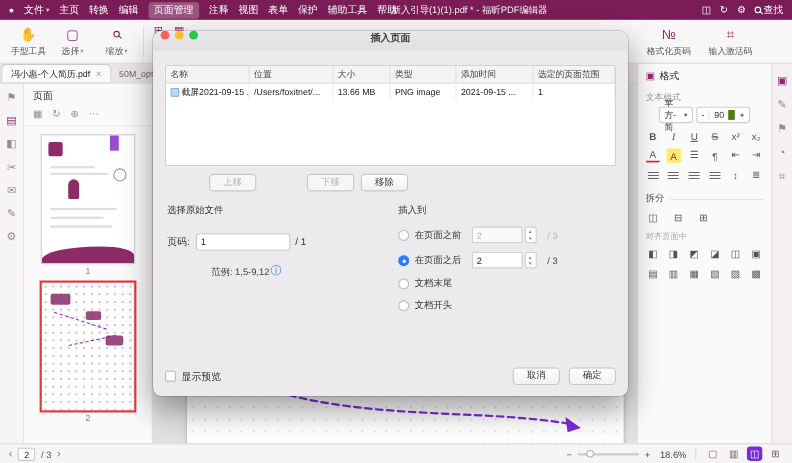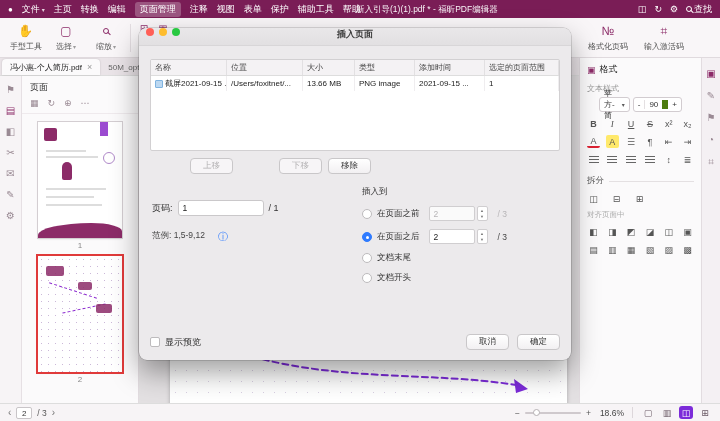--- a/index.html
+++ b/index.html
@@ -166,21 +166,21 @@
   .dlg-btnrow { display: flex; gap: 6px; margin-top: 7px; }
   .mbtn { height: 16px; padding: 0 12px; display: inline-flex; align-items: center; border-radius: 4px;
           border: 1px solid #c9c7c9; background: linear-gradient(#fff, #f2f0f2); font-size: 8.5px; color: #333; }
   .mbtn.disabled { color: #b3b1b3; background: #f7f5f7; margin-left: 40px; }
   .dlg-sections { display: flex; margin-top: 12px; }
   .sec-left { width: 196px; padding-left: 2px; }
   .sec-right { flex: 1; padding-left: 16px; }
   .sec-title { font-size: 8.5px; color: #333; }
   .page-row { display: flex; align-items: center; gap: 5px; margin-top: 14px; }
   .pg-input { width: 86px; height: 16px; border: 1px solid #cac8ca; border-radius: 3px; background: #fff; font-size: 8.5px; padding: 0 4px; font-family: inherit; color: #222; }
-  .example-row { margin-top: 14px; display: flex; align-items: flex-end; gap: 13px; color: #444; font-size: 8.5px; }
+  .example-row { margin-top: 14px; display: flex; align-items: flex-start; gap: 1px; color: #444; font-size: 8.5px; margin-left: 40px; }
   .info { color: #2f7bff; font-size: 10px; line-height: 1; }
   .radio-row { display: flex; align-items: center; gap: 5px; margin-top: 8px; font-size: 8.5px; color: #333; }
   .radio { width: 10px; height: 10px; border-radius: 50%; border: 1px solid #bdbbbd; background: #fff; flex: none; position: relative; }
   .radio.sel { background: #2f7bff; border-color: #2f7bff; }
   .radio.sel::after { content: ""; position: absolute; left: 3px; top: 3px; width: 3px; height: 3px; background: #fff; border-radius: 50%; }
   .spin { display: flex; align-items: center; margin-left: 4px; }
   .spin .val { width: 46px; height: 15px; border: 1px solid #d0ced0; background: #fff; font-size: 8.5px; display: flex; align-items: center; padding-left: 4px; color: #222; border-radius: 2px; }
   .spin.disabled .val { color: #b7b5b7; background: #fafafa; }
   .stepper { width: 11px; height: 15px; margin-left: 2px; border: 1px solid #d0ced0; border-radius: 2px; background: #fff; display: flex; flex-direction: column; }
   .stepper span { flex: 1; display: flex; align-items: center; justify-content: center; font-size: 4px; color: #777; }
@@ -464,20 +464,21 @@
         <div class="cell">1</div>
       </div>
     </div>
     <div class="dlg-btnrow">
       <span class="mbtn disabled">上移</span>
       <span class="mbtn disabled">下移</span>
       <span class="mbtn">移除</span>
     </div>
     <div class="dlg-sections">
       <div class="sec-left">
+        <div class="sec-title">选择原始文件</div>
         <div class="page-row">
           <span>页码:</span>
           <input class="pg-input" value="1" style="">
           <span>/ 1</span>
         </div>
         <div class="example-row">
           <span>范例: 1,5-9,12</span>
           <span class="info">ⓘ</span>
         </div>
       </div>

